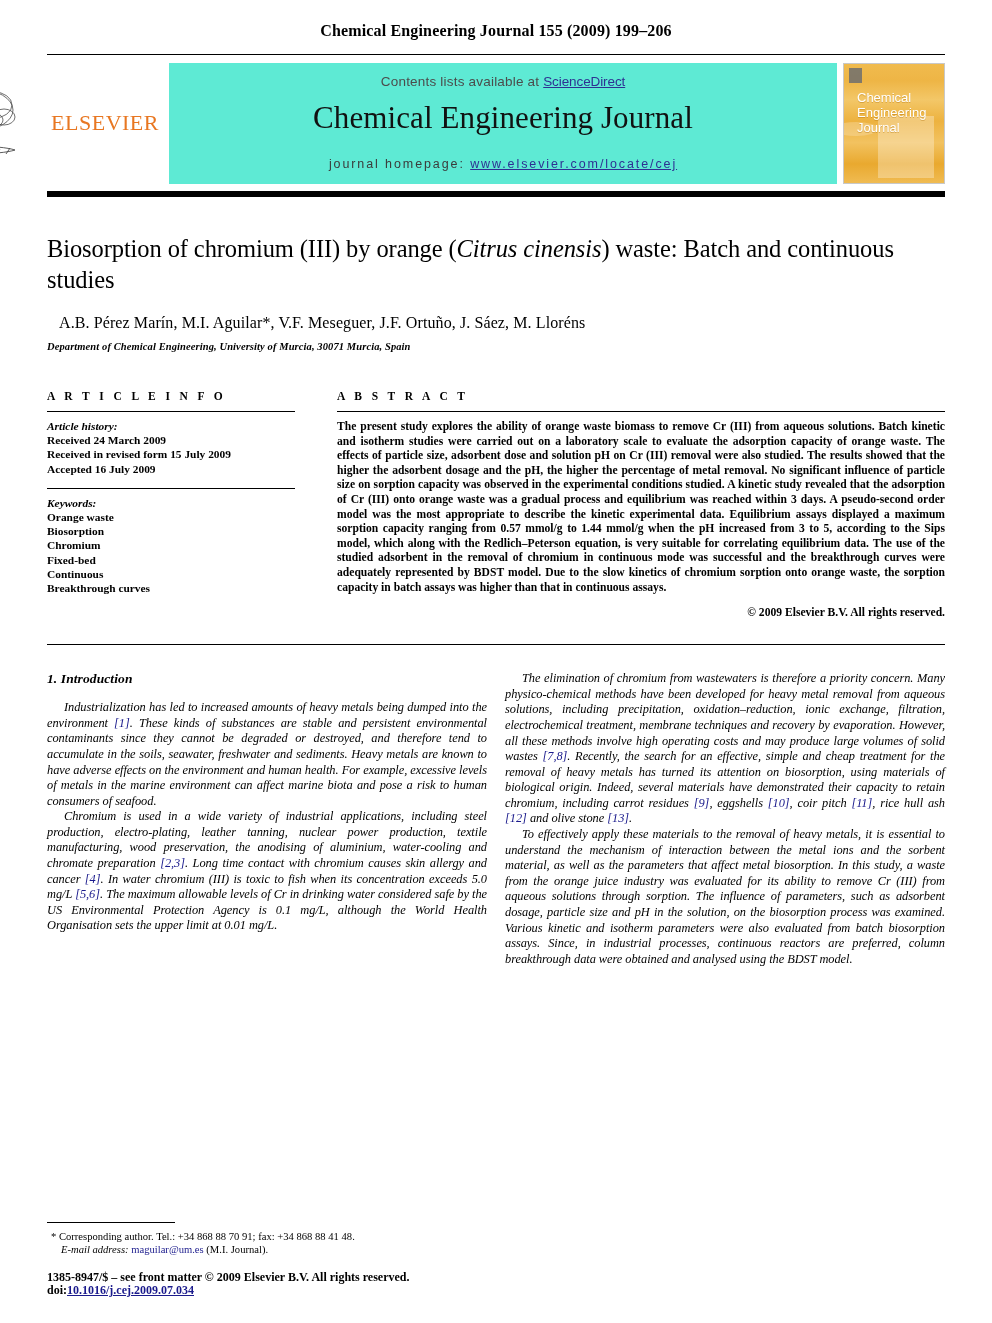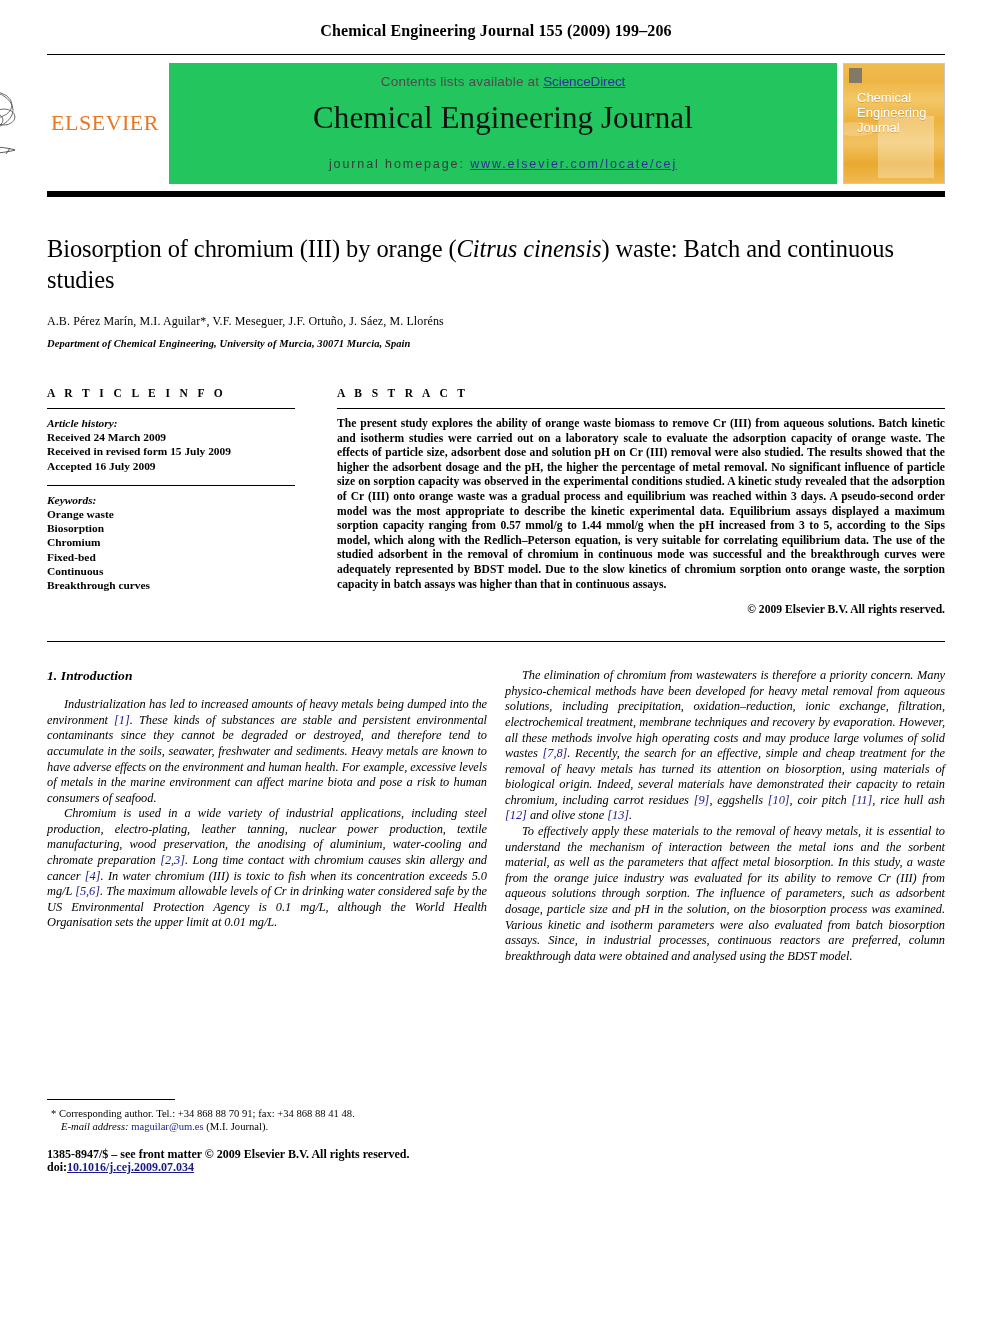--- a/index.html
+++ b/index.html
@@ -58,21 +58,21 @@
     font-family: "Liberation Serif", serif;
     color: #E87722;
     font-size: 22px;
     letter-spacing: .5px;
     line-height: 1;
     margin-top: 1px;
     font-weight: normal;
   }
   .banner {
     flex: 1 1 auto;
-    background: #22c55e;
+    background: #5eead4;
     margin: 0 6px 0 10px;
     display: flex;
     flex-direction: column;
     align-items: center;
     justify-content: space-between;
     padding: 11px 0 13px 0;
   }
   .banner-top {
     font-family: "Liberation Sans", sans-serif;
     font-size: 13.5px;
@@ -142,23 +142,24 @@
   
   .title {
     font-size: 24.5px;
     line-height: 31px;
     font-weight: normal;
     margin: 36px 0 0 0;
     letter-spacing: -.1px;
   }
   .title .sp { font-style: italic; }
   .authors {
-    font-size: 12px;
+    font-size: 16px;
     margin-top: 19px;
     letter-spacing: .1px;
+    margin-left: 12px;
   }
   .affil {
     font-size: 10.5px;
     font-style: italic;
     font-weight: bold;
     margin-top: 9px;
     letter-spacing: .1px;
   }
 
   
@@ -233,21 +234,21 @@
     text-indent: 17px;
     letter-spacing: -.05px;
   }
   p.par + p.par { margin-top: 0; }
   .ref { color: #1a1a8c; }
 
   
   .footnotes {
     position: absolute;
     left: 47px;
-    top: 1099px;
+    top: 1222px;
     width: 440px;
   }
   .fn-rule {
     border-top: 1px solid #000;
     width: 128px;
   }
   .fn {
     font-size: 10.6px;
     line-height: 13.4px;
     margin-top: 7px;

